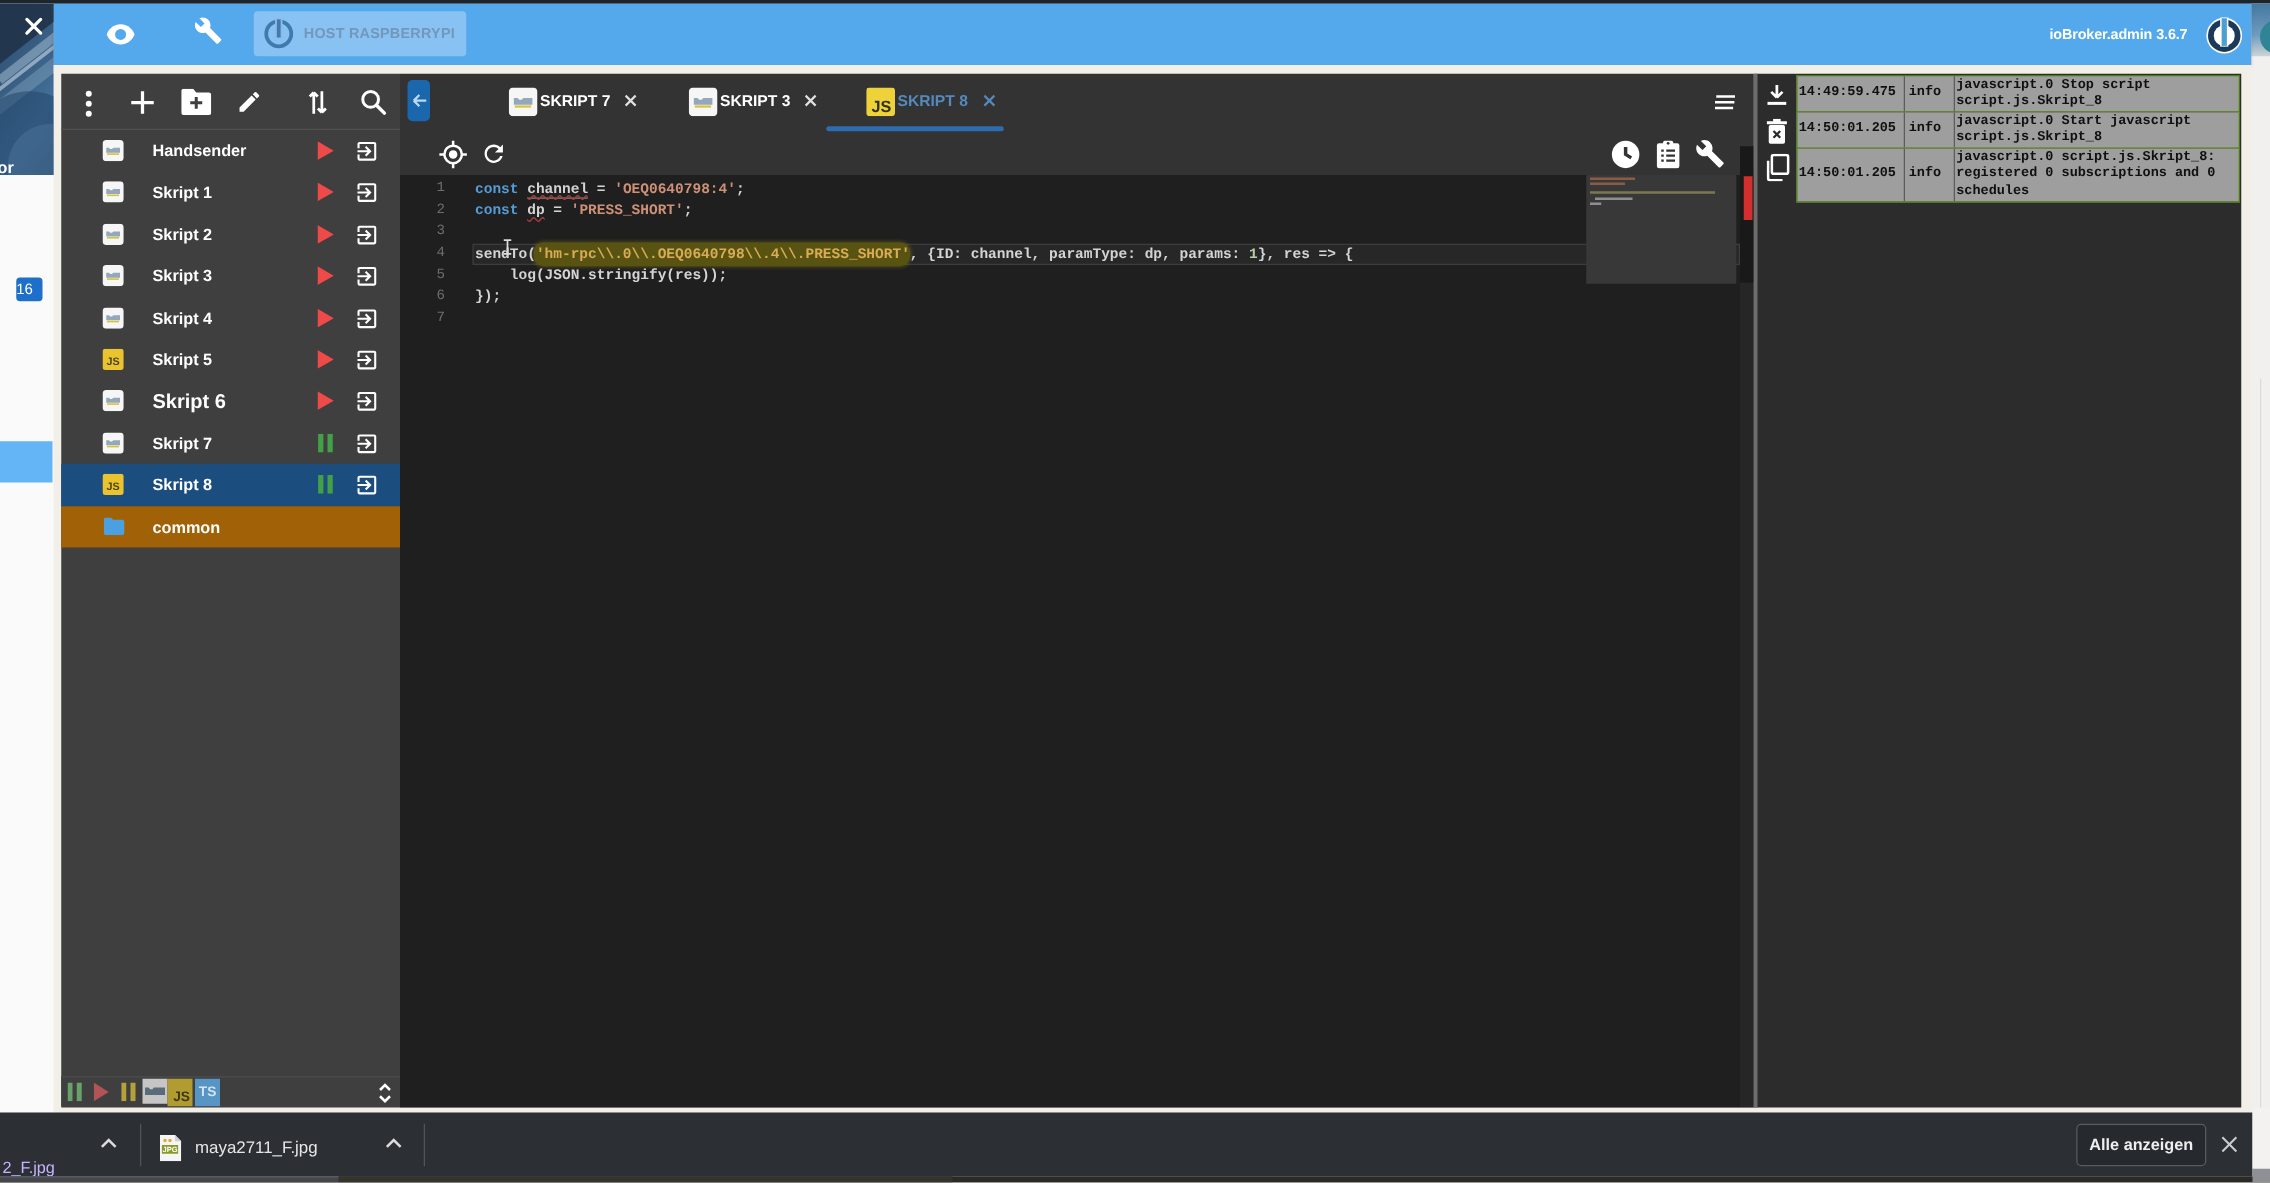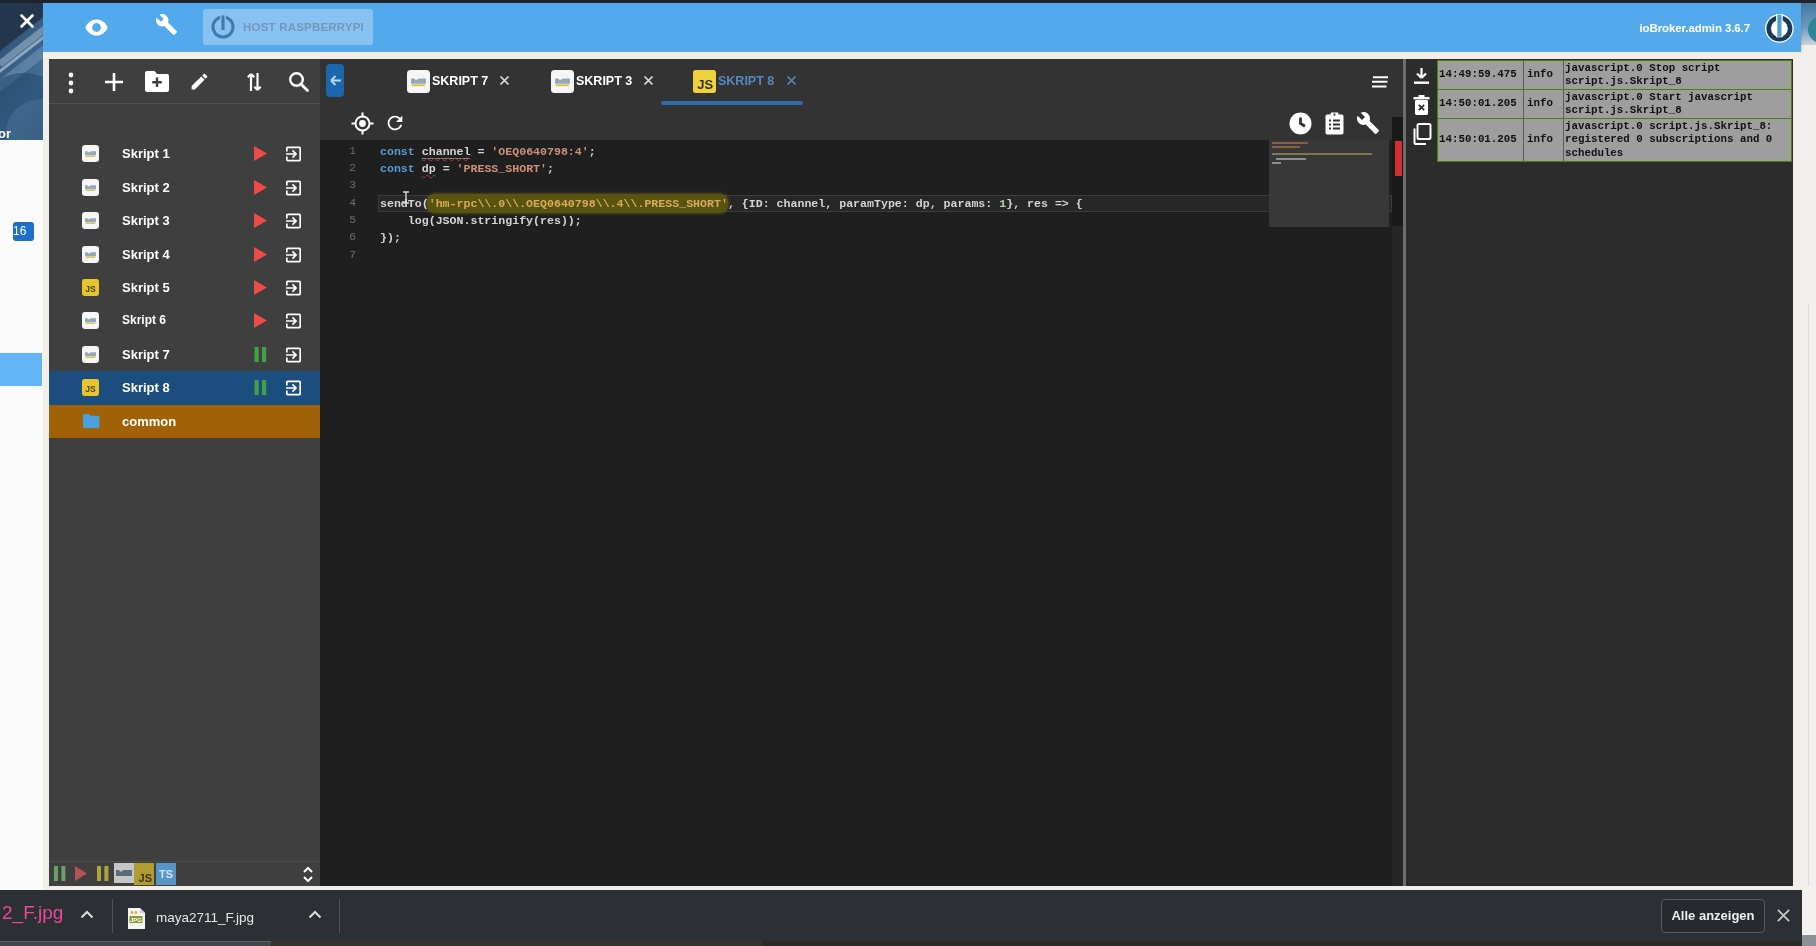--- a/index.html
+++ b/index.html
@@ -103,20 +103,34 @@
     <svg class="abs" style="left:194px;top:11px" width="22" height="24" viewBox="0 0 22 24">
       <path d="M8 21 V4 M8 4 L4.8 7.2 M8 4 L11.2 7.2" stroke="#fff" stroke-width="2.2" fill="none"></path>
       <path d="M14.5 3 V20 M14.5 20 L11.3 16.8 M14.5 20 L17.7 16.8" stroke="#fff" stroke-width="2.2" fill="none"></path>
     </svg>
     <svg class="abs" style="left:238px;top:11px" width="23" height="23" viewBox="0 0 23 23">
       <circle cx="9.5" cy="9.5" r="6.3" fill="none" stroke="#fff" stroke-width="2.4"></circle>
       <path d="M14.2 14.2 L20.5 20.5" stroke="#fff" stroke-width="2.8" stroke-linecap="round"></path>
     </svg>
     <div class="abs" style="left:0;top:44px;width:271px;height:1px;background:#515151;"></div>
 
+    <div class="abs row" style="left:0;top:45.0px;width:271px;height:33.4px;">
+      <svg class="abs" style="left:33px;top:8px" width="17" height="17" viewBox="0 0 17 17">
+        <rect x="0" y="0" width="17" height="17" rx="3.2" fill="#f6f6f6"></rect>
+        <path fill="#94a7bb" d="M3 6.2 h2.2 l1 1 h1.4 l1-1 h5.4 v4 h-11 z"></path>
+        <rect x="3.6" y="10.6" width="9.6" height="1.3" fill="#d8c23a"></rect>
+      </svg>
+      <div class="abs" style="left:73px;top:9px;color:#fff;font-size:13px;font-weight:bold;">Handsender</div>
+      <svg class="abs" style="left:205px;top:9px" width="13" height="15" viewBox="0 0 13 15">
+        <path fill="#ef4a4a" d="M0 0 L13 7.5 L0 15 Z"></path>
+      </svg>
+      <svg class="abs" style="left:234px;top:7px" width="21" height="20" viewBox="0 0 24 24">
+        <path fill="#fff" d="M10.09 15.59 11.5 17l5-5-5-5-1.41 1.41L12.67 11H3v2h9.67l-2.58 2.59zM19 3H5c-1.11 0-2 .9-2 2v4h2V5h14v14H5v-4H3v4c0 1.1.89 2 2 2h14c1.1 0 2-.9 2-2V5c0-1.1-.9-2-2-2z"></path>
+      </svg>
+    </div>
     <div class="abs row" style="left:0;top:78.4px;width:271px;height:33.4px;">
       <svg class="abs" style="left:33px;top:8px" width="17" height="17" viewBox="0 0 17 17">
         <rect x="0" y="0" width="17" height="17" rx="3.2" fill="#f6f6f6"></rect>
         <path fill="#94a7bb" d="M3 6.2 h2.2 l1 1 h1.4 l1-1 h5.4 v4 h-11 z"></path>
         <rect x="3.6" y="10.6" width="9.6" height="1.3" fill="#d8c23a"></rect>
       </svg>
       <div class="abs" style="left:73px;top:9px;color:#fff;font-size:13px;font-weight:bold;">Skript 1</div>
       <svg class="abs" style="left:205px;top:9px" width="13" height="15" viewBox="0 0 13 15">
         <path fill="#ef4a4a" d="M0 0 L13 7.5 L0 15 Z"></path>
       </svg>
@@ -178,21 +192,21 @@
       <svg class="abs" style="left:234px;top:7px" width="21" height="20" viewBox="0 0 24 24">
         <path fill="#fff" d="M10.09 15.59 11.5 17l5-5-5-5-1.41 1.41L12.67 11H3v2h9.67l-2.58 2.59zM19 3H5c-1.11 0-2 .9-2 2v4h2V5h14v14H5v-4H3v4c0 1.1.89 2 2 2h14c1.1 0 2-.9 2-2V5c0-1.1-.9-2-2-2z"></path>
       </svg>
     </div>
     <div class="abs row" style="left:0;top:245.4px;width:271px;height:33.4px;">
       <svg class="abs" style="left:33px;top:8px" width="17" height="17" viewBox="0 0 17 17">
         <rect x="0" y="0" width="17" height="17" rx="3.2" fill="#f6f6f6"></rect>
         <path fill="#94a7bb" d="M3 6.2 h2.2 l1 1 h1.4 l1-1 h5.4 v4 h-11 z"></path>
         <rect x="3.6" y="10.6" width="9.6" height="1.3" fill="#d8c23a"></rect>
       </svg>
-      <div class="abs" style="left:73px;top:9px;color:#fff;font-size:12px;font-weight:bold;">Skript 6</div>
+      <div class="abs" style="left:73px;top:9px;color:#fff;font-size:16px;font-weight:bold;">Skript 6</div>
       <svg class="abs" style="left:205px;top:9px" width="13" height="15" viewBox="0 0 13 15">
         <path fill="#ef4a4a" d="M0 0 L13 7.5 L0 15 Z"></path>
       </svg>
       <svg class="abs" style="left:234px;top:7px" width="21" height="20" viewBox="0 0 24 24">
         <path fill="#fff" d="M10.09 15.59 11.5 17l5-5-5-5-1.41 1.41L12.67 11H3v2h9.67l-2.58 2.59zM19 3H5c-1.11 0-2 .9-2 2v4h2V5h14v14H5v-4H3v4c0 1.1.89 2 2 2h14c1.1 0 2-.9 2-2V5c0-1.1-.9-2-2-2z"></path>
       </svg>
     </div>
     <div class="abs row" style="left:0;top:278.8px;width:271px;height:33.4px;">
       <svg class="abs" style="left:33px;top:8px" width="17" height="17" viewBox="0 0 17 17">
         <rect x="0" y="0" width="17" height="17" rx="3.2" fill="#f6f6f6"></rect>
@@ -398,21 +412,21 @@
           </div>
         <div class="c2">
             <span>info</span>
           </div>
         <div class="c3">javascript.0 script.js.Skript_8: registered 0 subscriptions and 0 schedules</div>
       </div>
     </div>
   </div>
 
   <div class="abs" id="dlbar" style="left:0;top:890px;width:1802px;height:51px;background:#2c2f33;">
-    <div class="abs" style="left:2px;top:12px;color:#ec4899;font-size:19px;">2_F.jpg</div>
+    <div class="abs" style="left:2px;top:36px;color:#c4b5fd;font-size:13px;">2_F.jpg</div>
     <svg class="abs" style="left:80px;top:20px" width="14" height="9" viewBox="0 0 14 9">
       <path d="M1.5 7.5 L7 2 L12.5 7.5" stroke="#dadcde" stroke-width="2" fill="none"></path>
     </svg>
     <div class="abs" style="left:112px;top:9px;width:1px;height:34px;background:#50545a;"></div>
 
     <svg class="abs" style="left:128px;top:18px" width="17" height="21" viewBox="0 0 17 21">
       <path fill="#f5f5f5" d="M0 0 H12 L17 5 V21 H0 Z"></path>
       <path fill="#d0d0d0" d="M12 0 L17 5 H12 Z"></path>
       <rect x="1.5" y="8" width="13" height="7" fill="#8a9a28"></rect>
       <text x="8" y="13.8" font-family="Liberation Sans,sans-serif" font-size="6" font-weight="bold" fill="#fff" text-anchor="middle">JPG</text>

